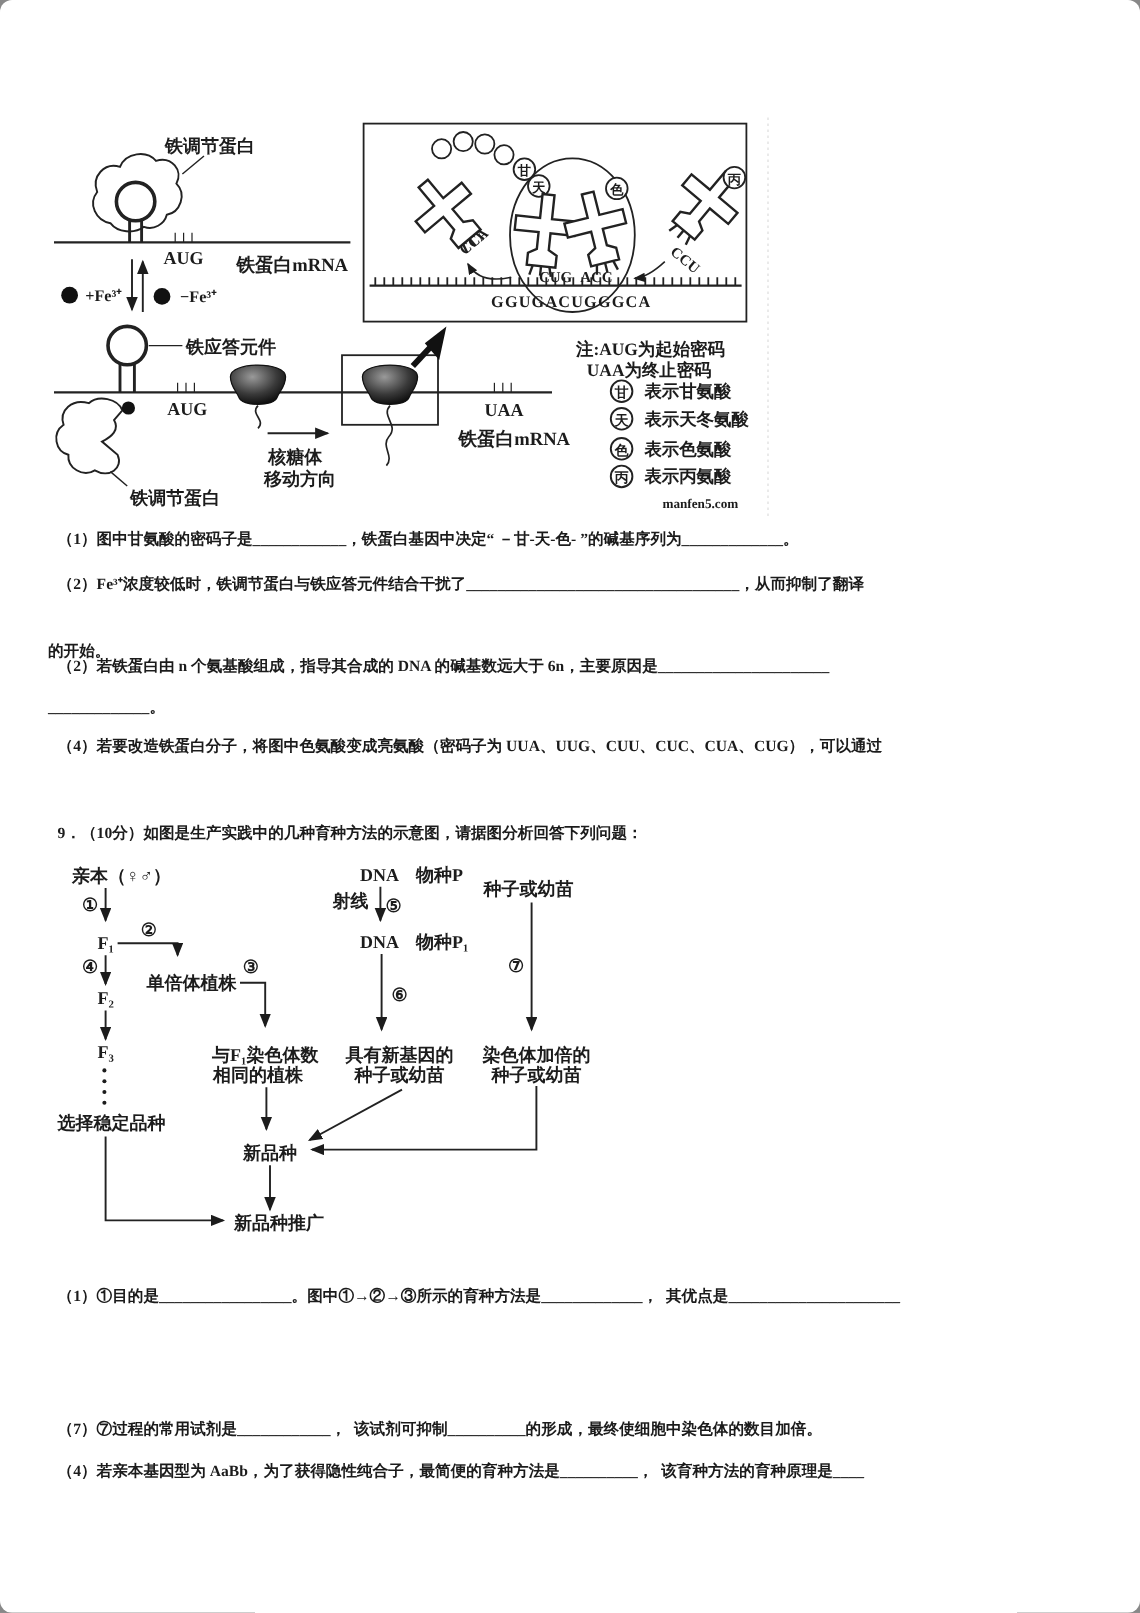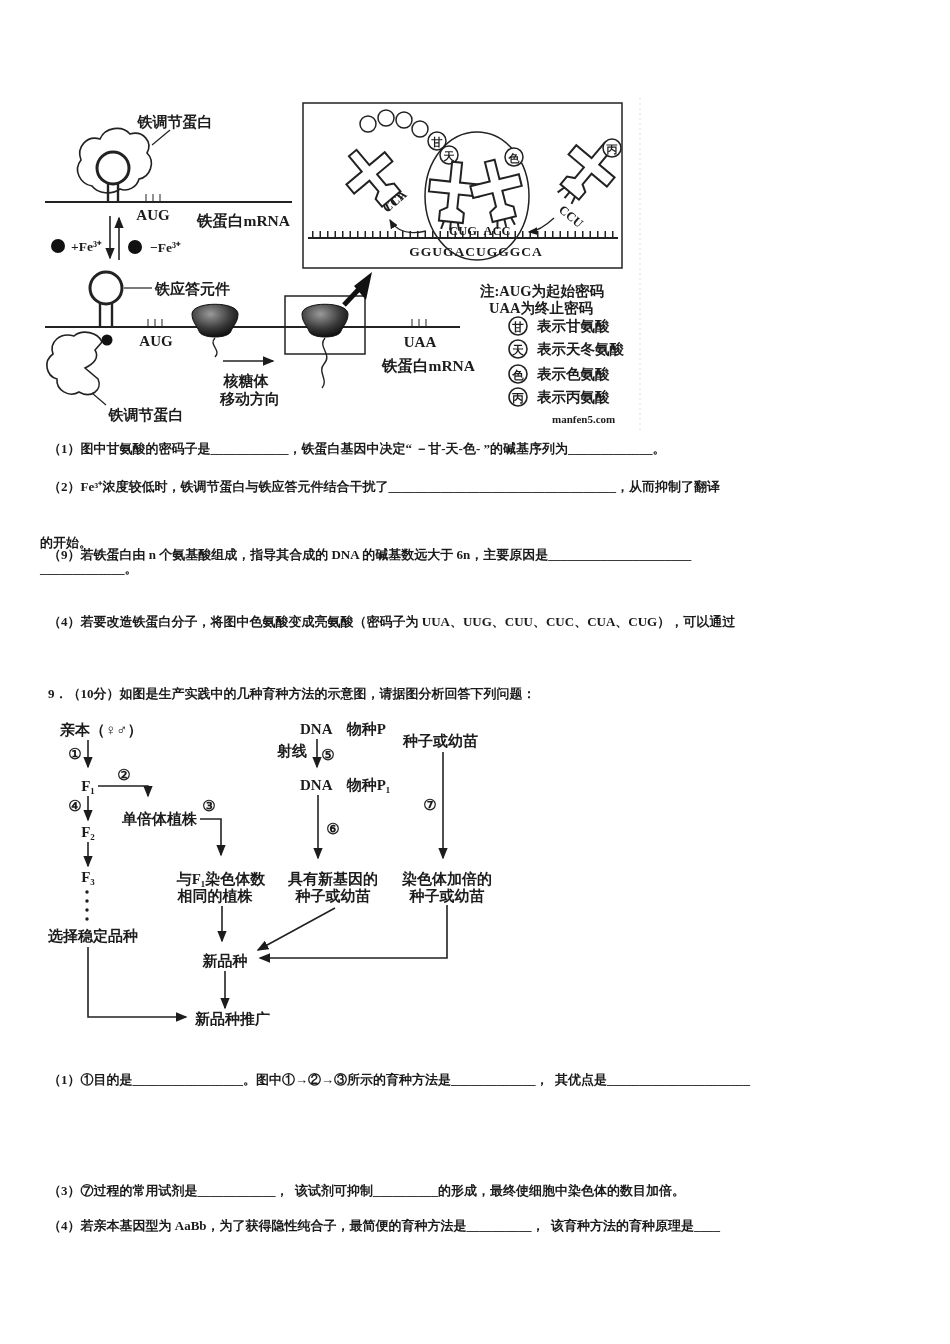--- a/index.html
+++ b/index.html
@@ -1,17 +1,17 @@
 <!DOCTYPE html>
 <html><head>
 <meta charset="utf-8">
 <style>
   html,body{margin:0;padding:0;background:#888;}
   .page{position:relative;width:950px;height:1344px;background:#ffffff;overflow:hidden;
-        font-family:"Liberation Serif",serif;color:#1b1b1b;}
+        font-family:"Liberation Serif",serif;color:#1b1b1b;border-radius:10px;}
   .tl{position:absolute;font-weight:bold;font-size:13px;line-height:22px;white-space:pre;color:#1b1b1b;}
   .fig{position:absolute;}
   svg text{font-family:"Liberation Serif",serif;font-weight:bold;fill:#1c1c1c;}
   svg .ln{stroke:#222;fill:none;}
   svg .shape{fill:#ffffff;stroke:#222;}
 </style>
 </head>
 <body>
 
 <div class="page">
@@ -176,22 +176,22 @@
       <text x="478" y="312" font-size="11.5" text-anchor="middle">丙</text>
       <text x="497" y="312" font-size="14.5">表示丙氨酸</text>
     </g>
     <text x="512" y="333" font-size="11" fill="#c9c9c9" font-weight="normal">manfen5.com</text>
     <line x1="600" y1="8" x2="600" y2="340" stroke="#ddd" stroke-width="1" stroke-dasharray="2 3"></line>
   </svg>
 
   <div class="tl" style="left:48px;top:438px">（1）图中甘氨酸的密码子是____________，铁蛋白基因中决定“ －甘-天-色- ”的碱基序列为_____________。</div>
   <div class="tl" style="left:48px;top:476px">（2）Fe³⁺浓度较低时，铁调节蛋白与铁应答元件结合干扰了___________________________________，从而抑制了翻译</div>
   <div class="tl" style="left:40px;top:532px">的开始。</div>
-  <div class="tl" style="left:48px;top:544px">（9）若铁蛋白由 n 个氨基酸组成，指导其合成的 DNA 的碱基数远大于 6n，主要原因是______________________</div>
-  <div class="tl" style="left:40px;top:558px">_____________。</div>
+  <div class="tl" style="left:48px;top:544px">（2）若铁蛋白由 n 个氨基酸组成，指导其合成的 DNA 的碱基数远大于 6n，主要原因是______________________</div>
+  <div class="tl" style="left:40px;top:578px">_____________。</div>
   <div class="tl" style="left:48px;top:611px">（4）若要改造铁蛋白分子，将图中色氨酸变成亮氨酸（密码子为 UUA、UUG、CUU、CUC、CUA、CUG），可以通过</div>
 
   <div class="tl" style="left:48px;top:683px">9．（10分）如图是生产实践中的几种育种方法的示意图，请据图分析回答下列问题：</div>
 
   <svg class="fig" style="left:40px;top:712px" width="460" height="330" viewBox="0 0 460 330">
     <defs>
       <marker id="ah2" markerWidth="9" markerHeight="8" refX="6.5" refY="3" orient="auto">
         <path d="M0,0 L7.5,3 L0,6 Z" fill="#1c1c1c"></path>
       </marker>
     </defs>
@@ -241,16 +241,16 @@
 
     <text x="363" y="34" font-size="15">种子或幼苗</text>
     <line class="ln" stroke-width="1.6" x1="403" y1="40" x2="403" y2="146" marker-end="url(#ah2)"></line>
     <text x="390" y="98" font-size="15" text-anchor="middle">⑦</text>
     <text x="407" y="172" font-size="15" text-anchor="middle">染色体加倍的</text>
     <text x="407" y="189" font-size="15" text-anchor="middle">种子或幼苗</text>
     <path class="ln" stroke-width="1.6" d="M407,193 V246 H220" marker-end="url(#ah2)"></path>
   </svg>
 
   <div class="tl" style="left:48px;top:1069px">（1）①目的是_________________。图中①→②→③所示的育种方法是_____________，  其优点是______________________</div>
-  <div class="tl" style="left:48px;top:1180px">（3）⑦过程的常用试剂是____________，  该试剂可抑制__________的形成，最终使细胞中染色体的数目加倍。</div>
+  <div class="tl" style="left:48px;top:1180px">（7）⑦过程的常用试剂是____________，  该试剂可抑制__________的形成，最终使细胞中染色体的数目加倍。</div>
   <div class="tl" style="left:48px;top:1215px">（4）若亲本基因型为 AaBb，为了获得隐性纯合子，最简便的育种方法是__________，  该育种方法的育种原理是____</div>
 
 </div>
 
 </body></html>

